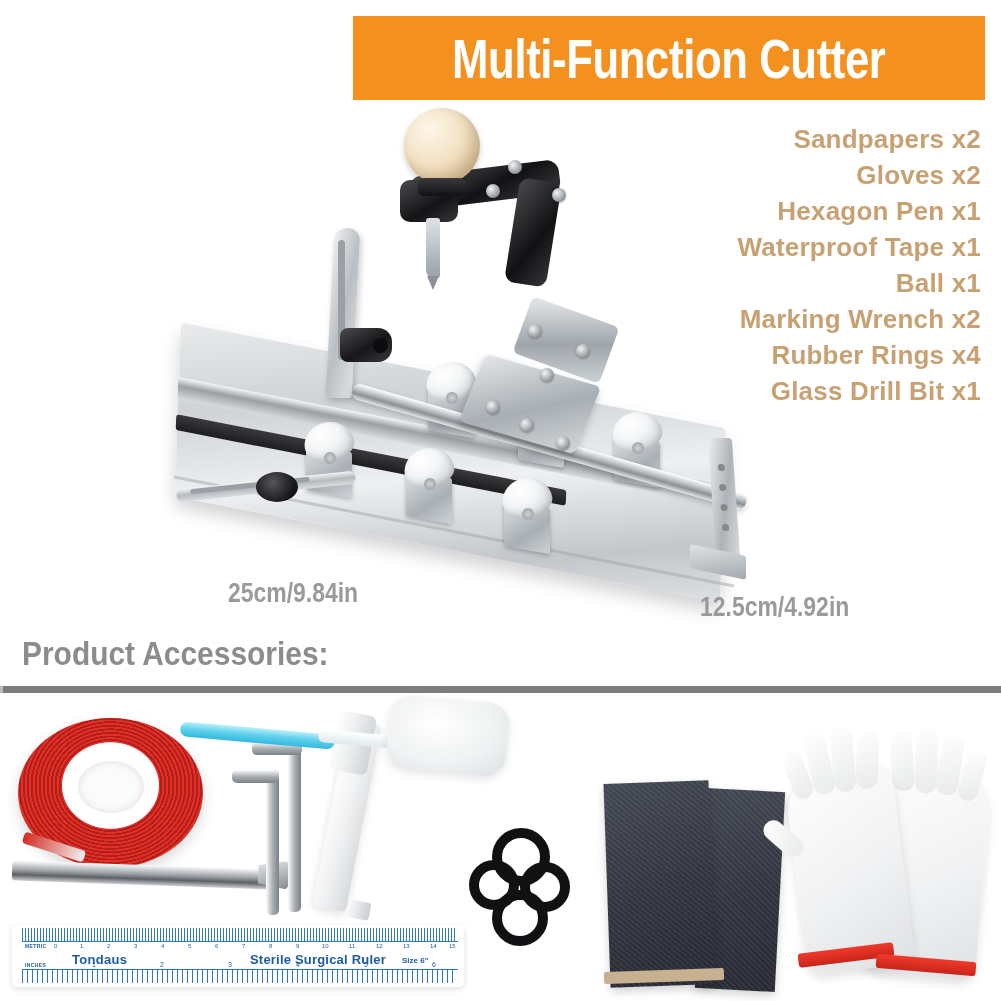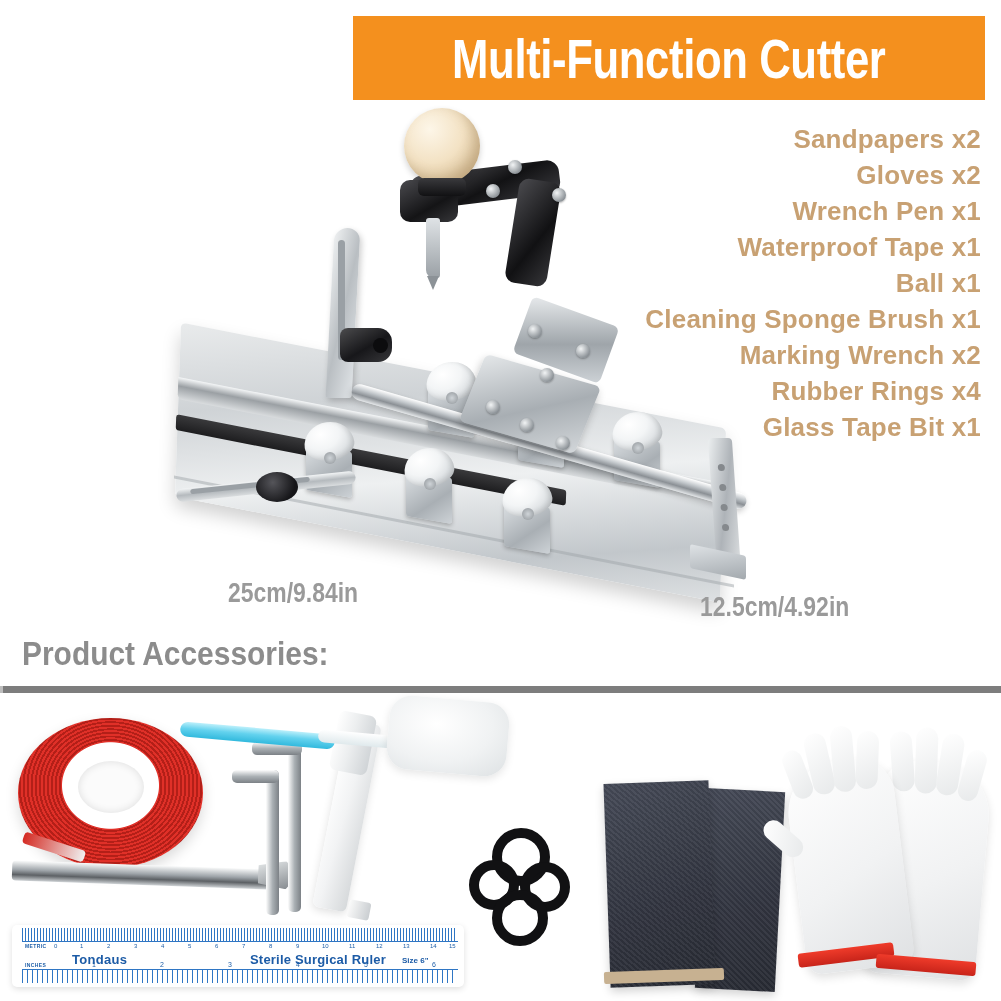--- a/index.html
+++ b/index.html
@@ -532,27 +532,26 @@
       <div class="hole" style="top:46px;"></div>
       <div class="hole" style="top:66px;"></div>
       <div class="hole" style="top:86px;"></div>
     </div>
     <div class="right-foot"></div>
   </div>
 
   <ul class="acc-list">
     <li>Sandpapers x2</li>
     <li>Gloves x2</li>
-    <li>Wrench Pen x1</li>
+    <li>Hexagon Pen x1</li>
     <li>Waterproof Tape x1</li>
     <li>Ball x1</li>
-    <li>Cleaning Sponge Brush x1</li>
     <li>Marking Wrench x2</li>
     <li>Rubber Rings x4</li>
-    <li>Glass Tape Bit x1</li>
+    <li>Glass Drill Bit x1</li>
   </ul>
 
   <div class="dim dim-w">25cm/9.84in</div>
   <div class="dim dim-d">12.5cm/4.92in</div>
 
   <div class="pa-title">Product Accessories:</div>
   <div class="divider"></div>
   <div class="panel-border-l"></div>
 
   <div class="acc-panel">

